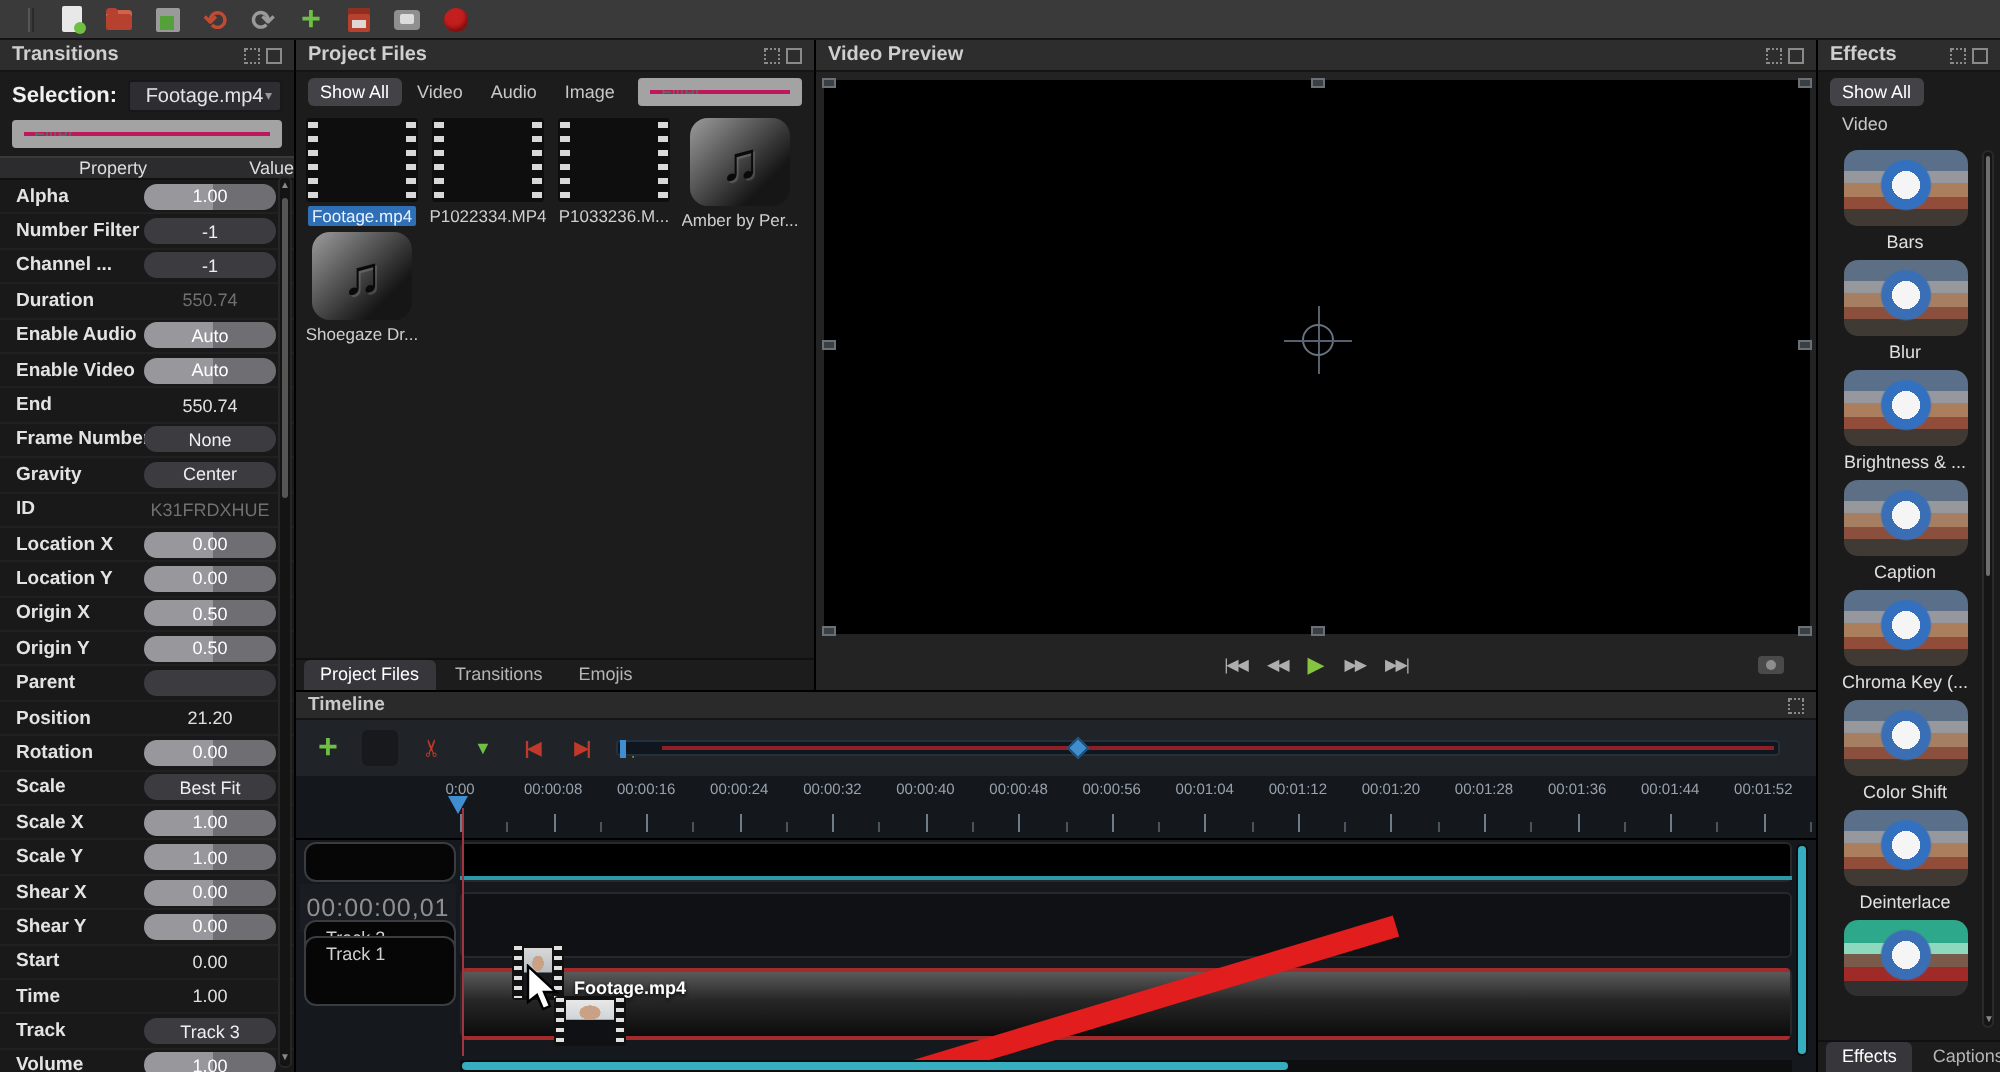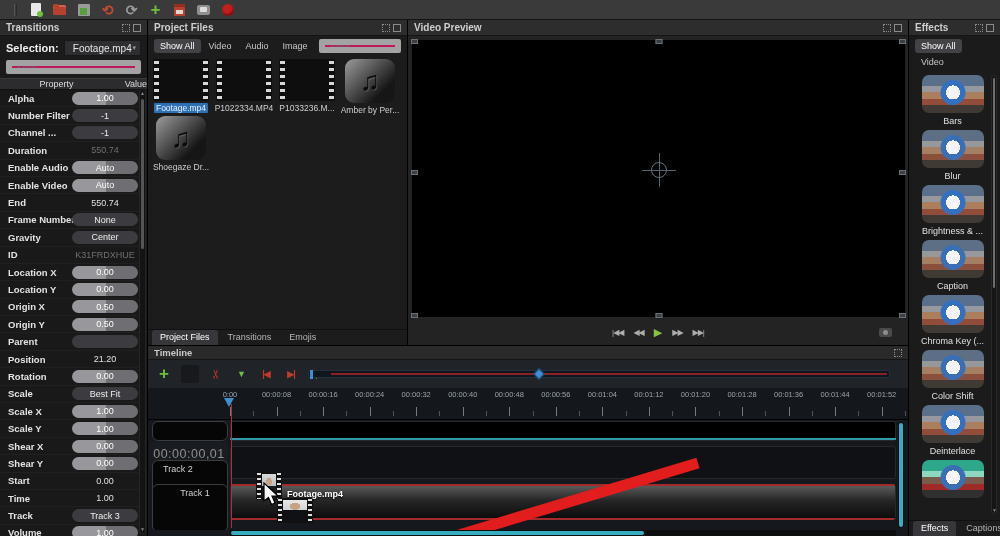--- a/index.html
+++ b/index.html
@@ -548,21 +548,21 @@
         <div class="ph-line"></div>
 
         <div class="tracks">
           <div class="track-label" style="top:1px; height:20px;"></div>
           <div class="track-body" style="top:1px; height:20px; background:#000;"></div>
           <div class="teal-line" style="top:18px;"></div>
 
           <div class="track-label" style="top:40px; height:33px;">Track 2</div>
           <div class="track-body" style="top:26px; height:33px;"></div>
 
-          <div class="track-label" style="top:64px; height:48px;text-align:center;">Track 1</div>
+          <div class="track-label" style="top:48px; height:35px;">Track 1</div>
           <div class="track-body" style="top:64px; height:35px;"></div>
 
           <div class="clip">
             <span class="clip-label">Footage.mp4</span>
           </div>
 
           <div class="mini-film" style="left:108px; top:52px; width:26px; height:28px;">
               <span class="inner"></span>
             </div>
           <div class="mini-film dark" style="left:129px; top:78px; width:36px; height:25px;">

